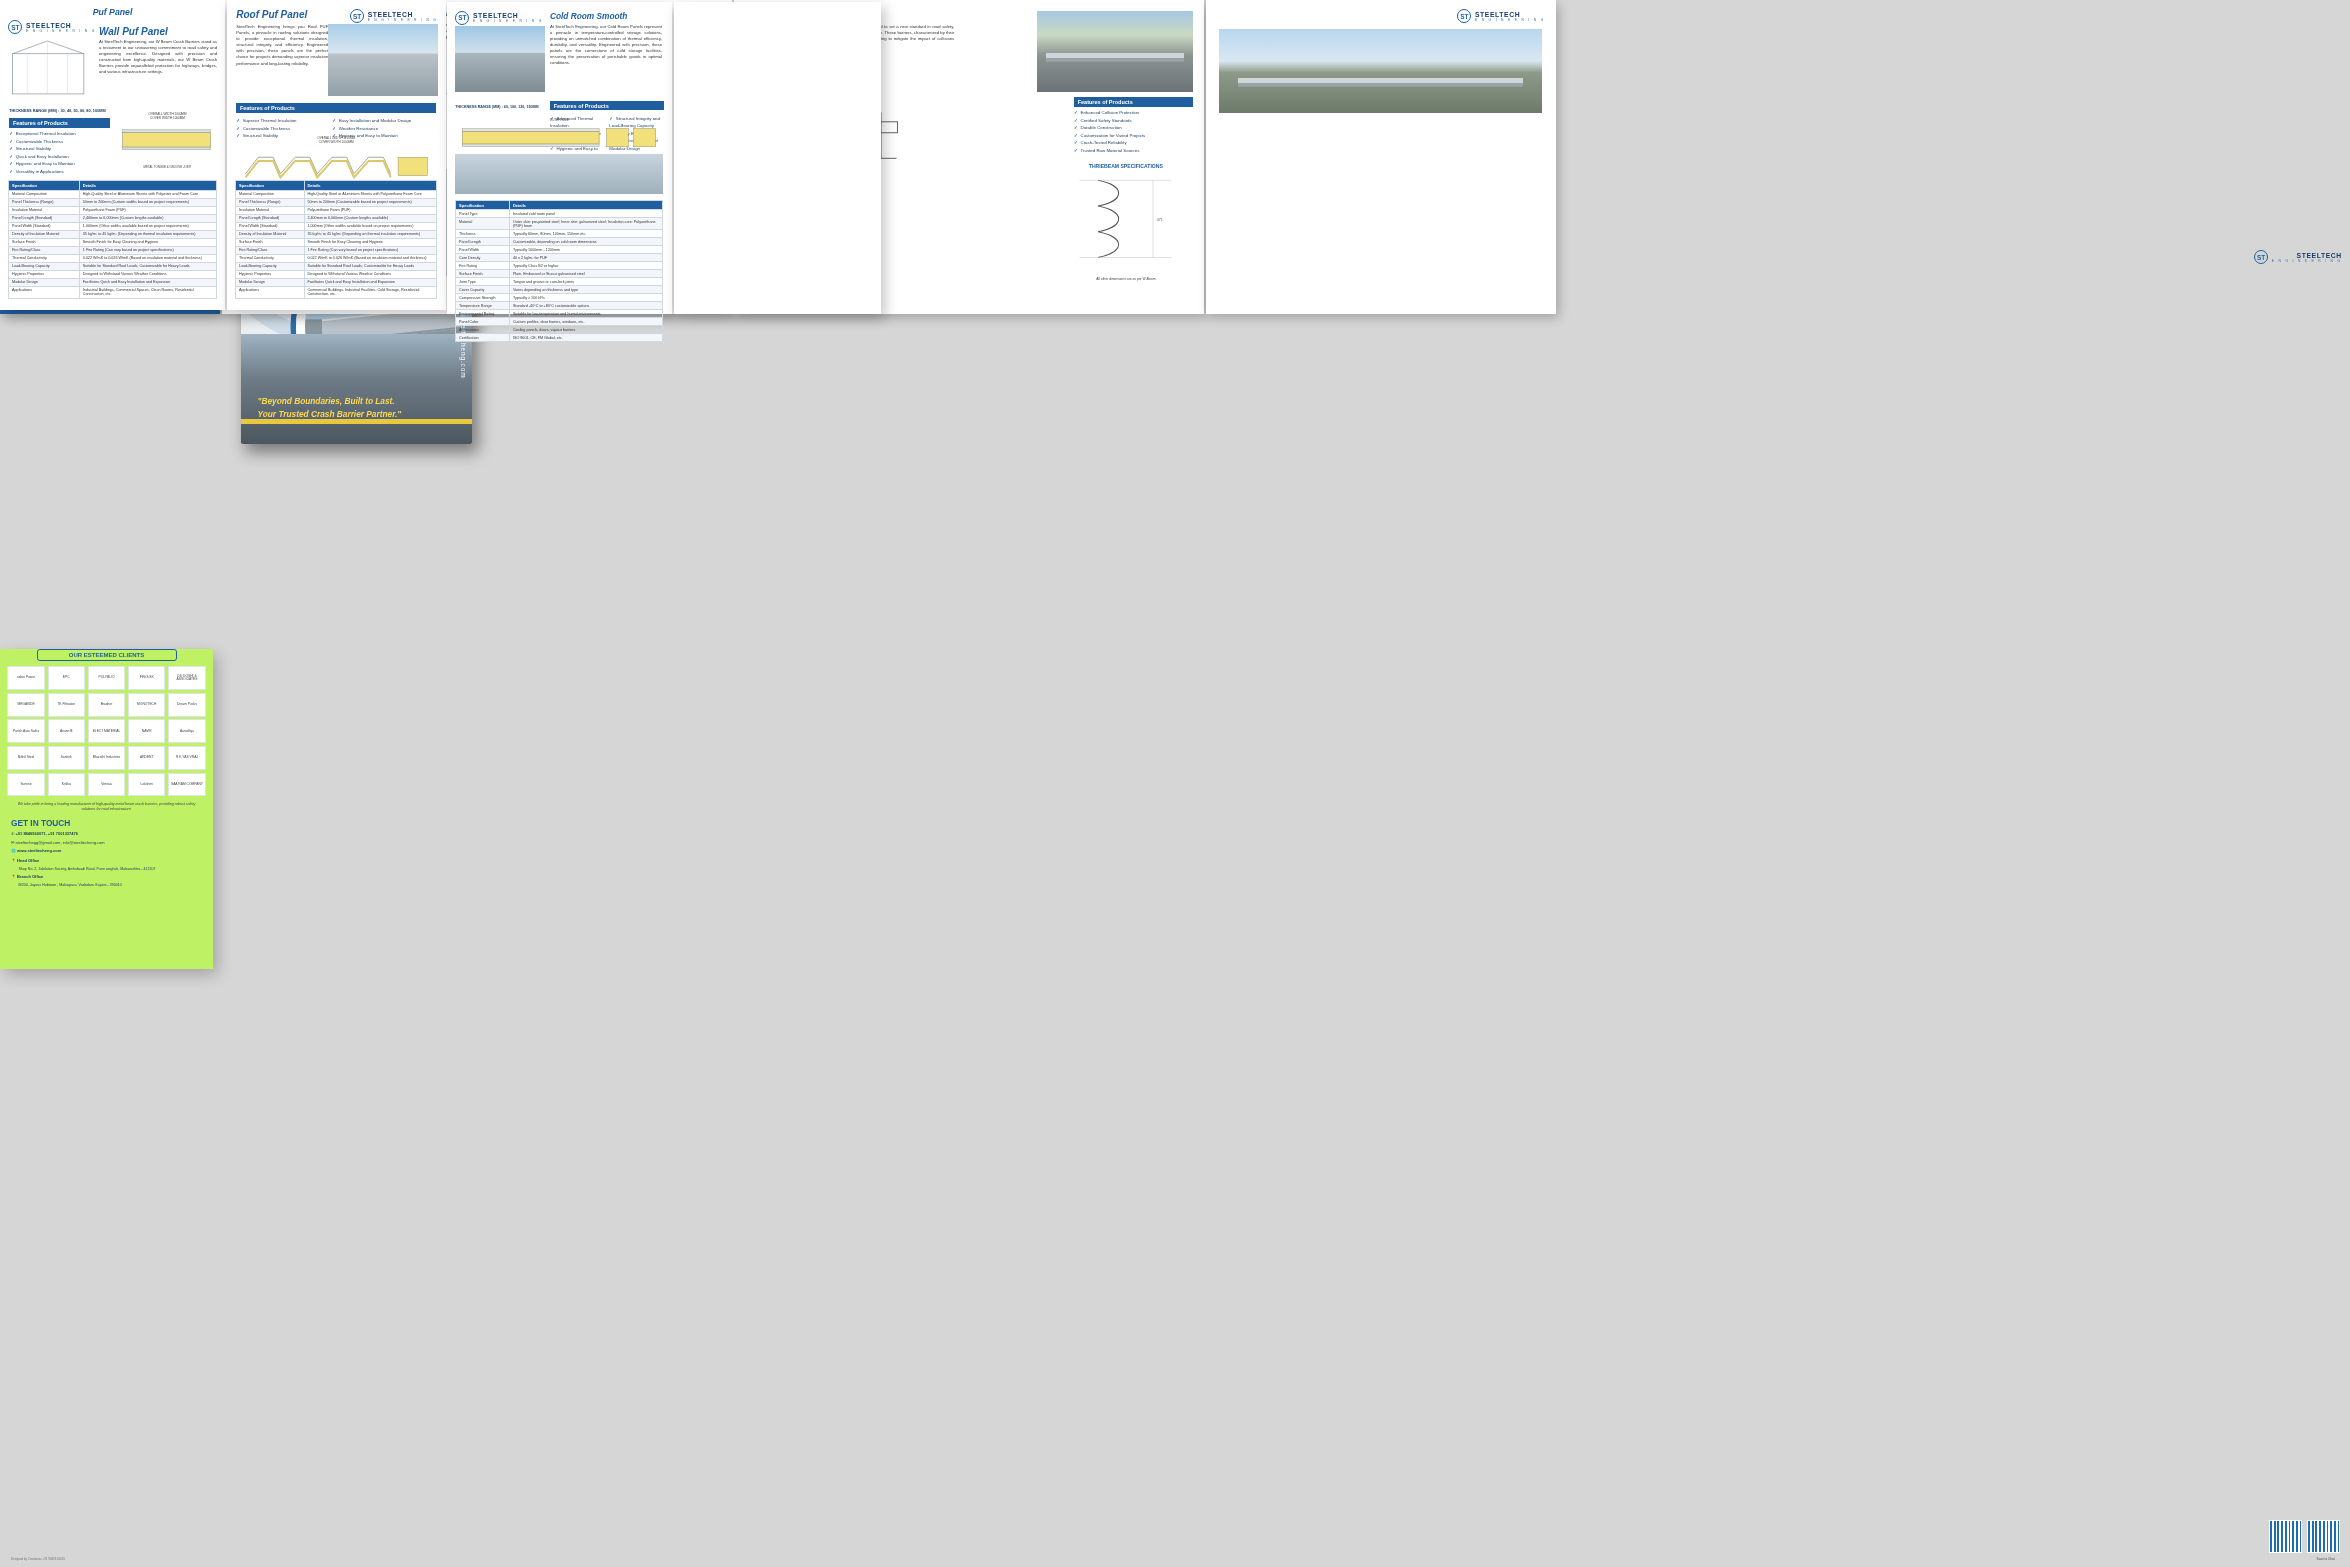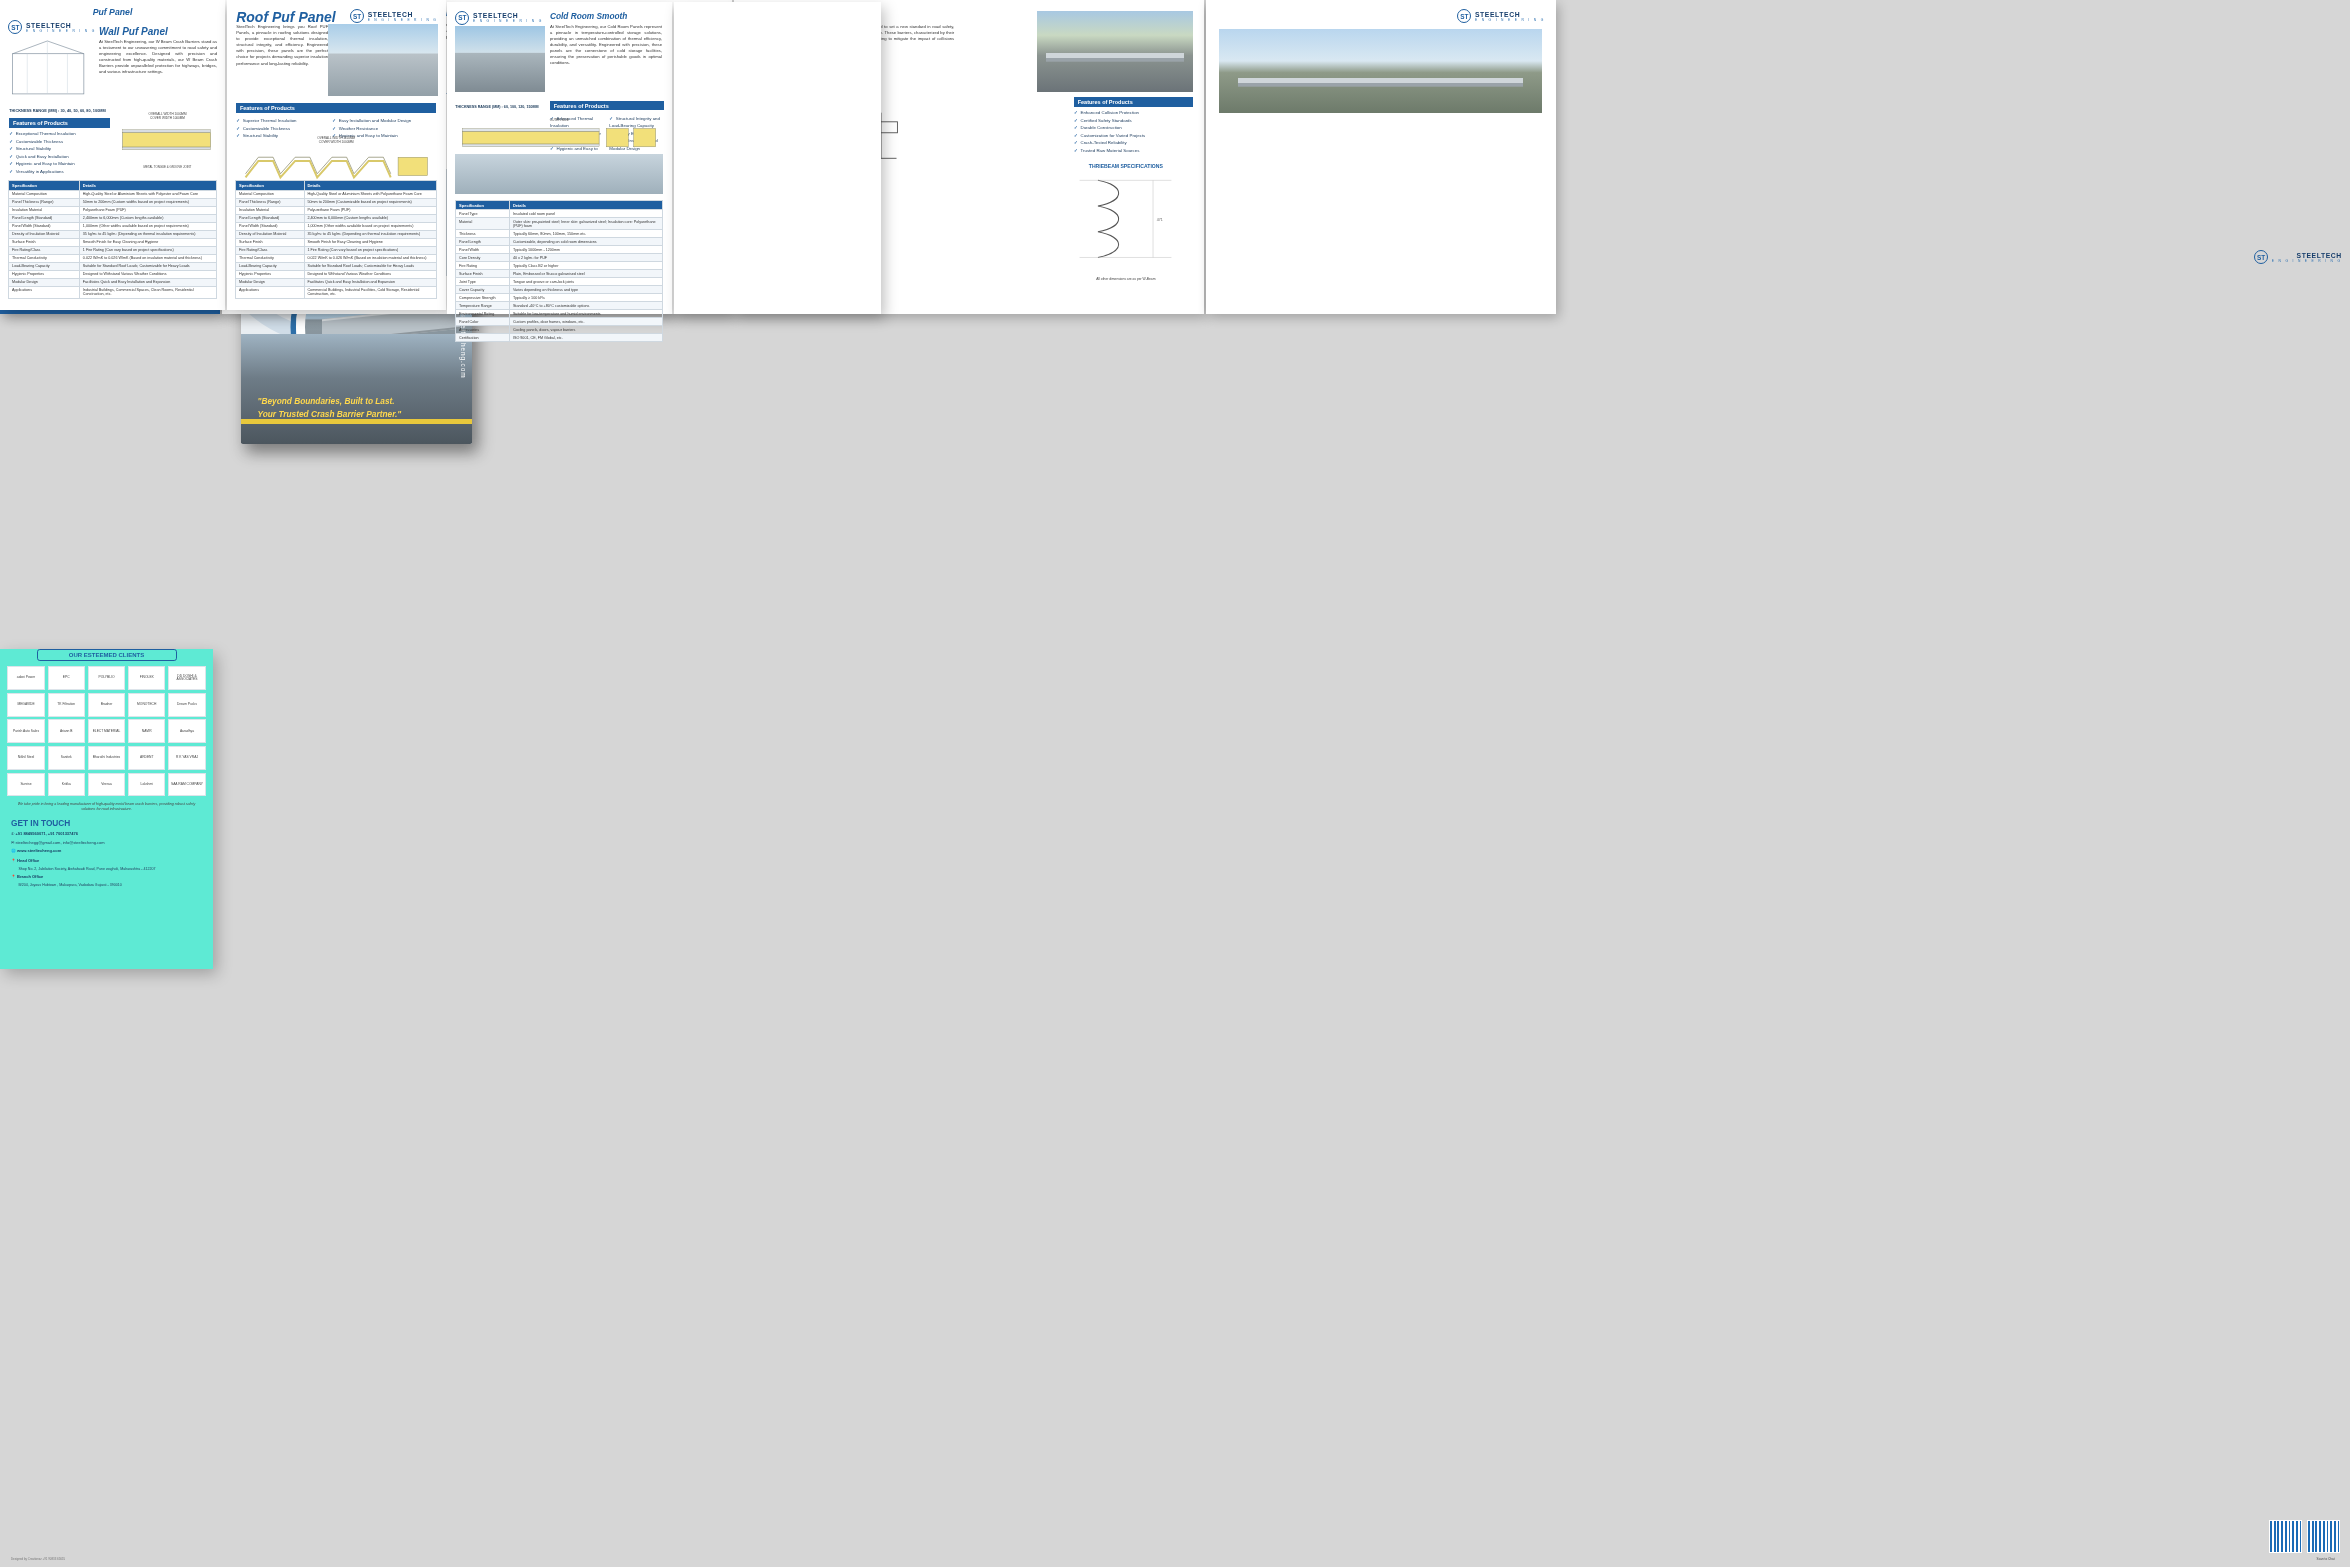--- a/index.html
+++ b/index.html
@@ -70,21 +70,21 @@
 
   
   #spreadBot{left:220px;top:514px;width:1616px;height:326px;}
   #gA{left:0;top:0;width:225px;height:310px;}
   #gB{left:227px;top:0;width:219px;height:310px;}
   #gC{left:447px;top:1.8px;width:225px;height:312px;}
   #gD{left:674px;top:1.8px;width:207px;height:312px;}
   .gp{position:absolute;background:#fff;box-shadow:3.7px 4.6px 13px rgba(0,0,0,.25);}
 
   
-  #clients{left:955px;top:514px;width:213px;height:320px;background:#5eead4;box-shadow:4.6px 5.5px 14.7px rgba(0,0,0,.25);}
+  #clients{left:955px;top:514px;width:213px;height:320px;background:#bef264;box-shadow:4.6px 5.5px 14.7px rgba(0,0,0,.25);}
   #clients .hdr{margin:9.2px auto 0;width:138px;border:1.4px solid #1f5fa0;border-radius:2.8px;text-align:center;color:#1f5fa0;font-weight:bold;font-size:6px;padding:1.8px 0;}
   .cgrid{display:grid;grid-template-columns:repeat(5,1fr);gap:2.8px;padding:5.5px 7.3px 0;}
   .cgrid .cell{height:20px;border:0.6px solid #dde4ea;background:#fff;display:flex;align-items:center;justify-content:center;font-size:3.3px;color:#444;text-align:center;line-height:1.1;overflow:hidden;padding:0.9px;}
   #clients .pride{font-size:3.6px;color:#444;text-align:center;padding:5.5px 11px 0;line-height:1.5;font-style:italic;}
   #clients .git{color:#1f5fa0;font-weight:bold;font-size:8.3px;padding:5.5px 0 1.8px 11px;}
   #clients .ln{font-size:4px;color:#23405f;padding:1.4px 0 1.4px 11px;line-height:1.4;}
   #clients .ln b{color:#15395f;}
   .qr{width:31px;height:31px;background:
       repeating-linear-gradient(90deg,#1b6bb5 0 1.8px,#fff 1.8px 3.7px),
       repeating-linear-gradient(0deg,#1b6bb5 0 1.8px,transparent 1.8px 3.7px);
@@ -563,21 +563,21 @@
               <tr>
                 <td>Applications</td>
                 <td>Industrial Buildings, Commercial Spaces, Clean Rooms, Residential Construction, etc.</td>
               </tr>
             </tbody>
         </table>
       </div>
     </div>
 
     <div class="gp" id="gB">
-      <div class="ttl-it" style="position:absolute;left:9.2px;top:9.2px;font-size:14px;">Roof Puf Panel</div>
+      <div class="ttl-it" style="position:absolute;left:9.2px;top:9.2px;font-size:10px;">Roof Puf Panel</div>
       <div style="position:absolute;right:8.3px;top:9.2px;">
         <span class="logo-sm">
           <span class="mk">ST</span>
           <span class="tx">
             <b>STEELTECH</b>
             <span>E N G I N E E R I N G</span>
           </span>
         </span>
       </div>
       <div class="tiny" style="position:absolute;left:9.2px;top:24px;width:92px;text-align:justify;">SteelTech Engineering brings you Roof PUF Panels, a pinnacle in roofing solutions designed to provide exceptional thermal insulation, structural integrity, and efficiency. Engineered with precision, these panels are the perfect choice for projects demanding superior insulation performance and long-lasting reliability.</div>

